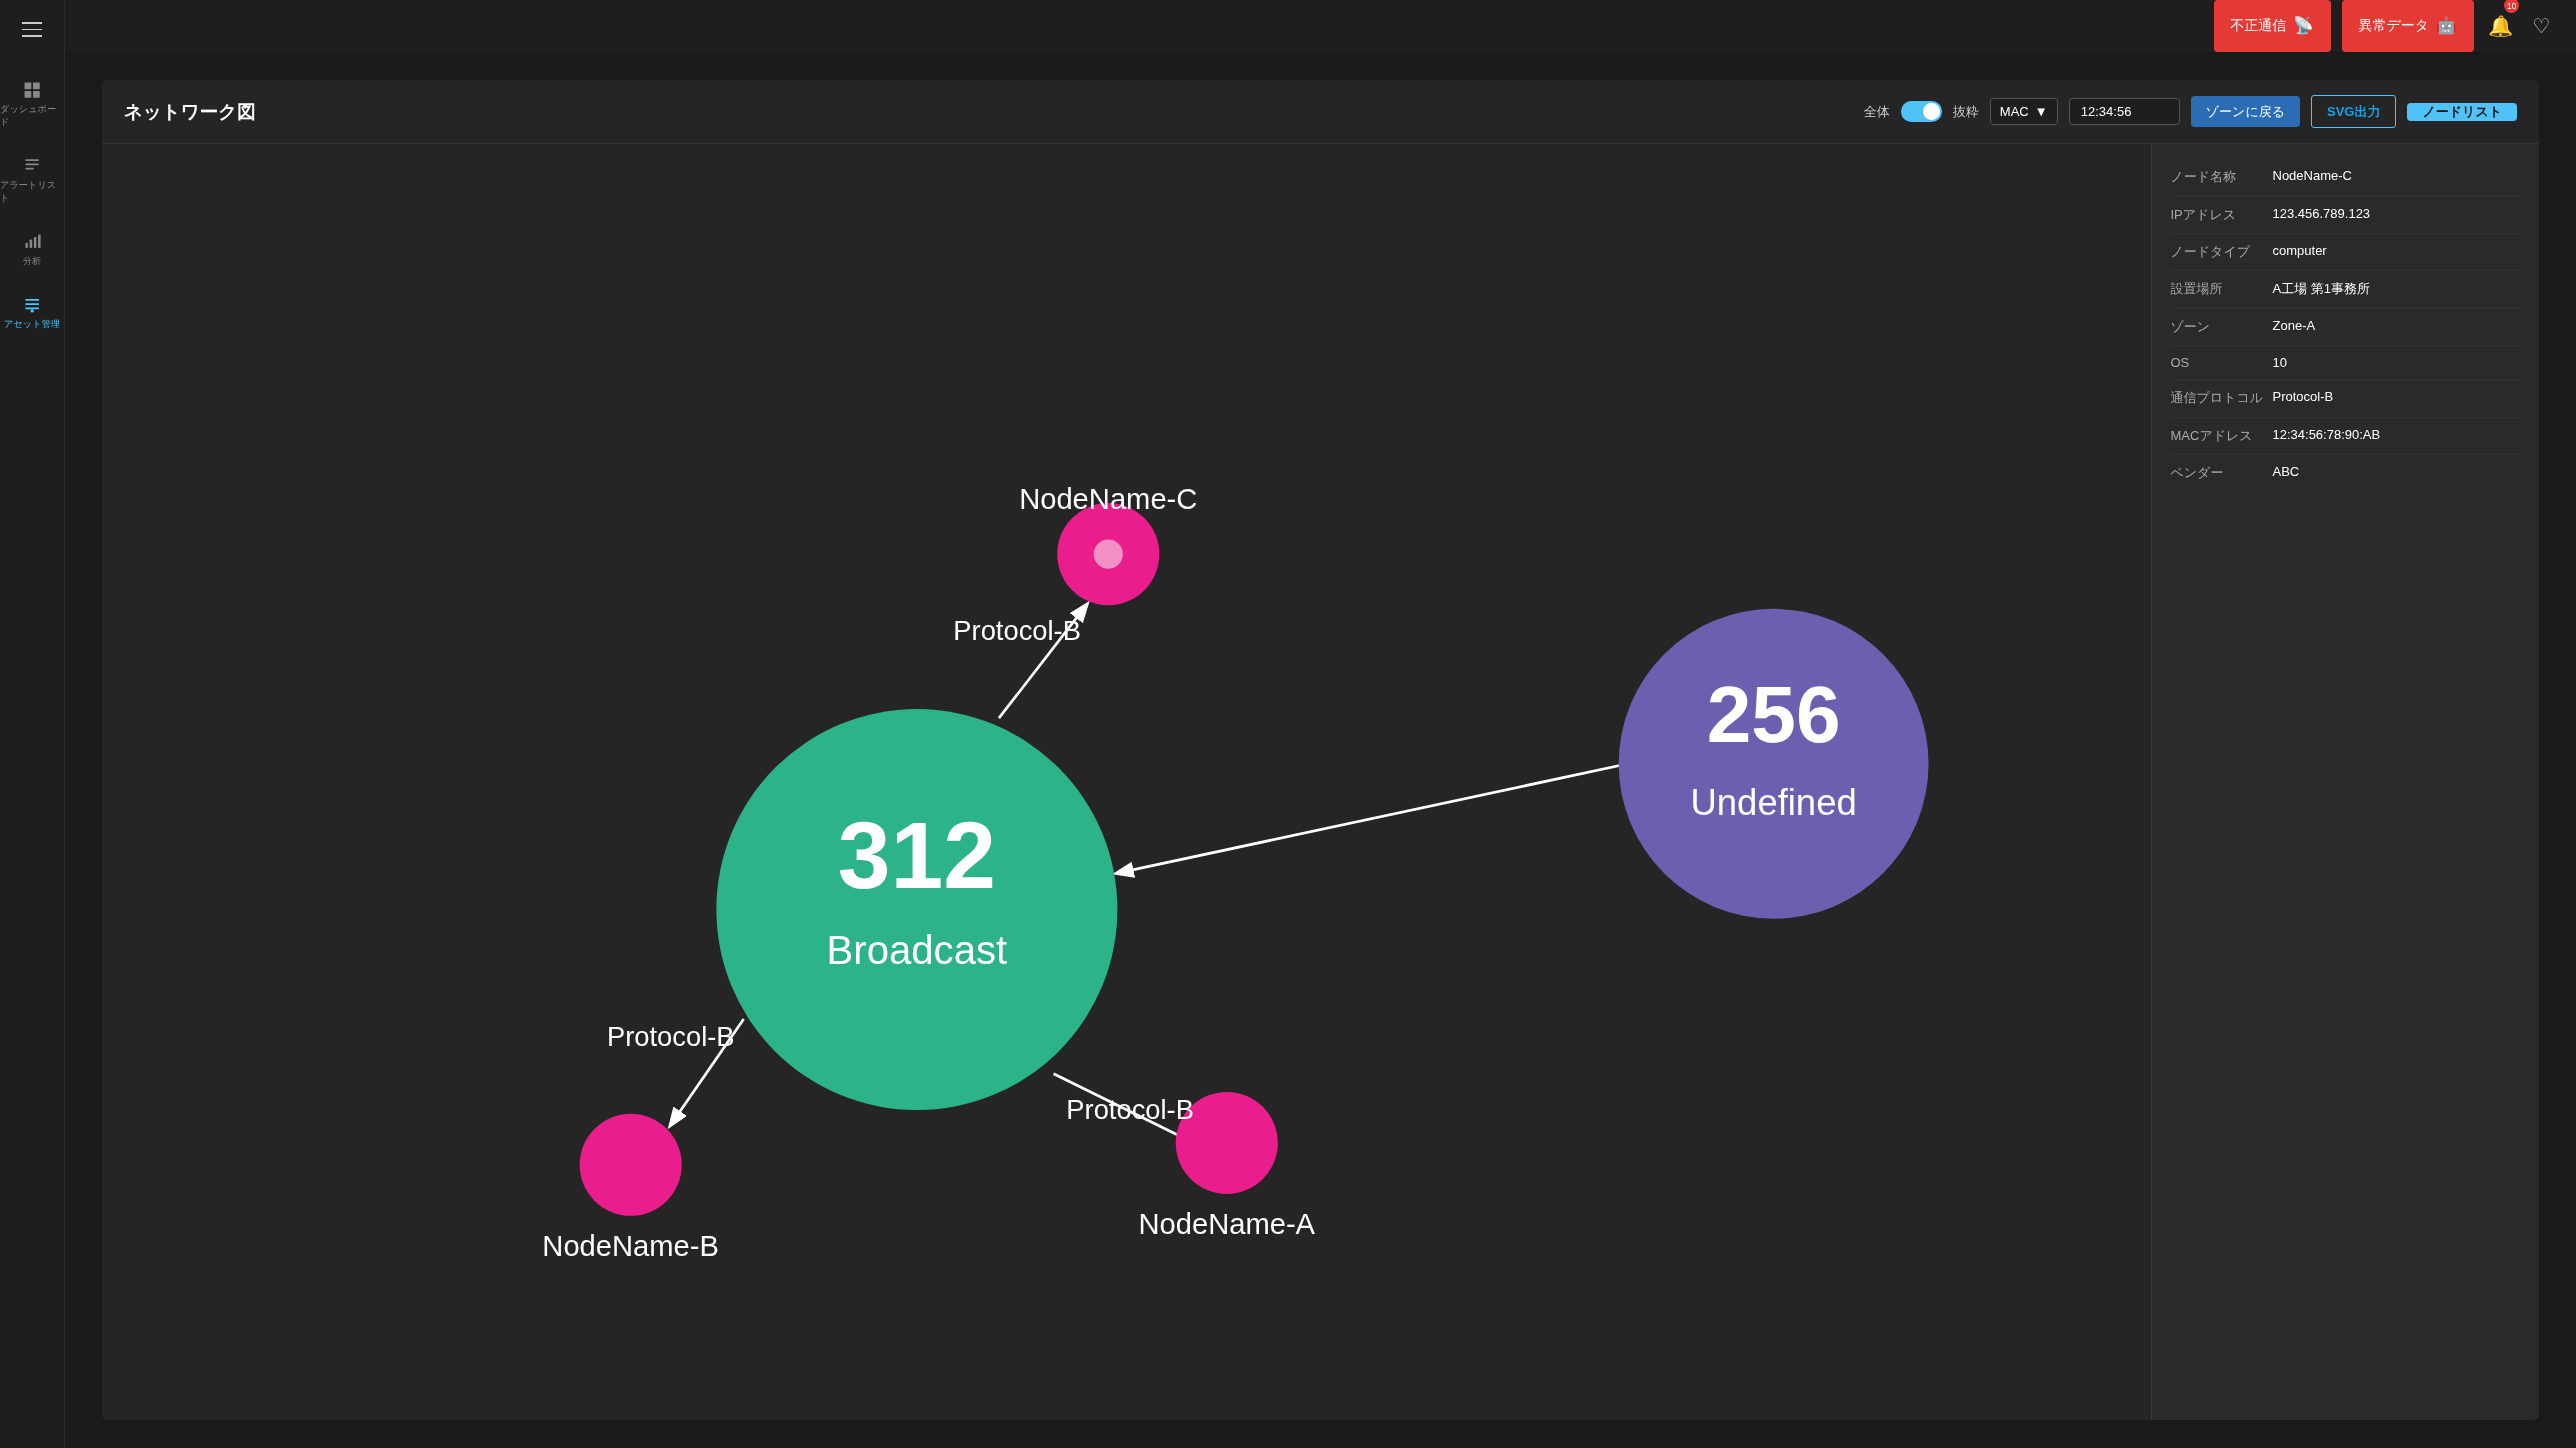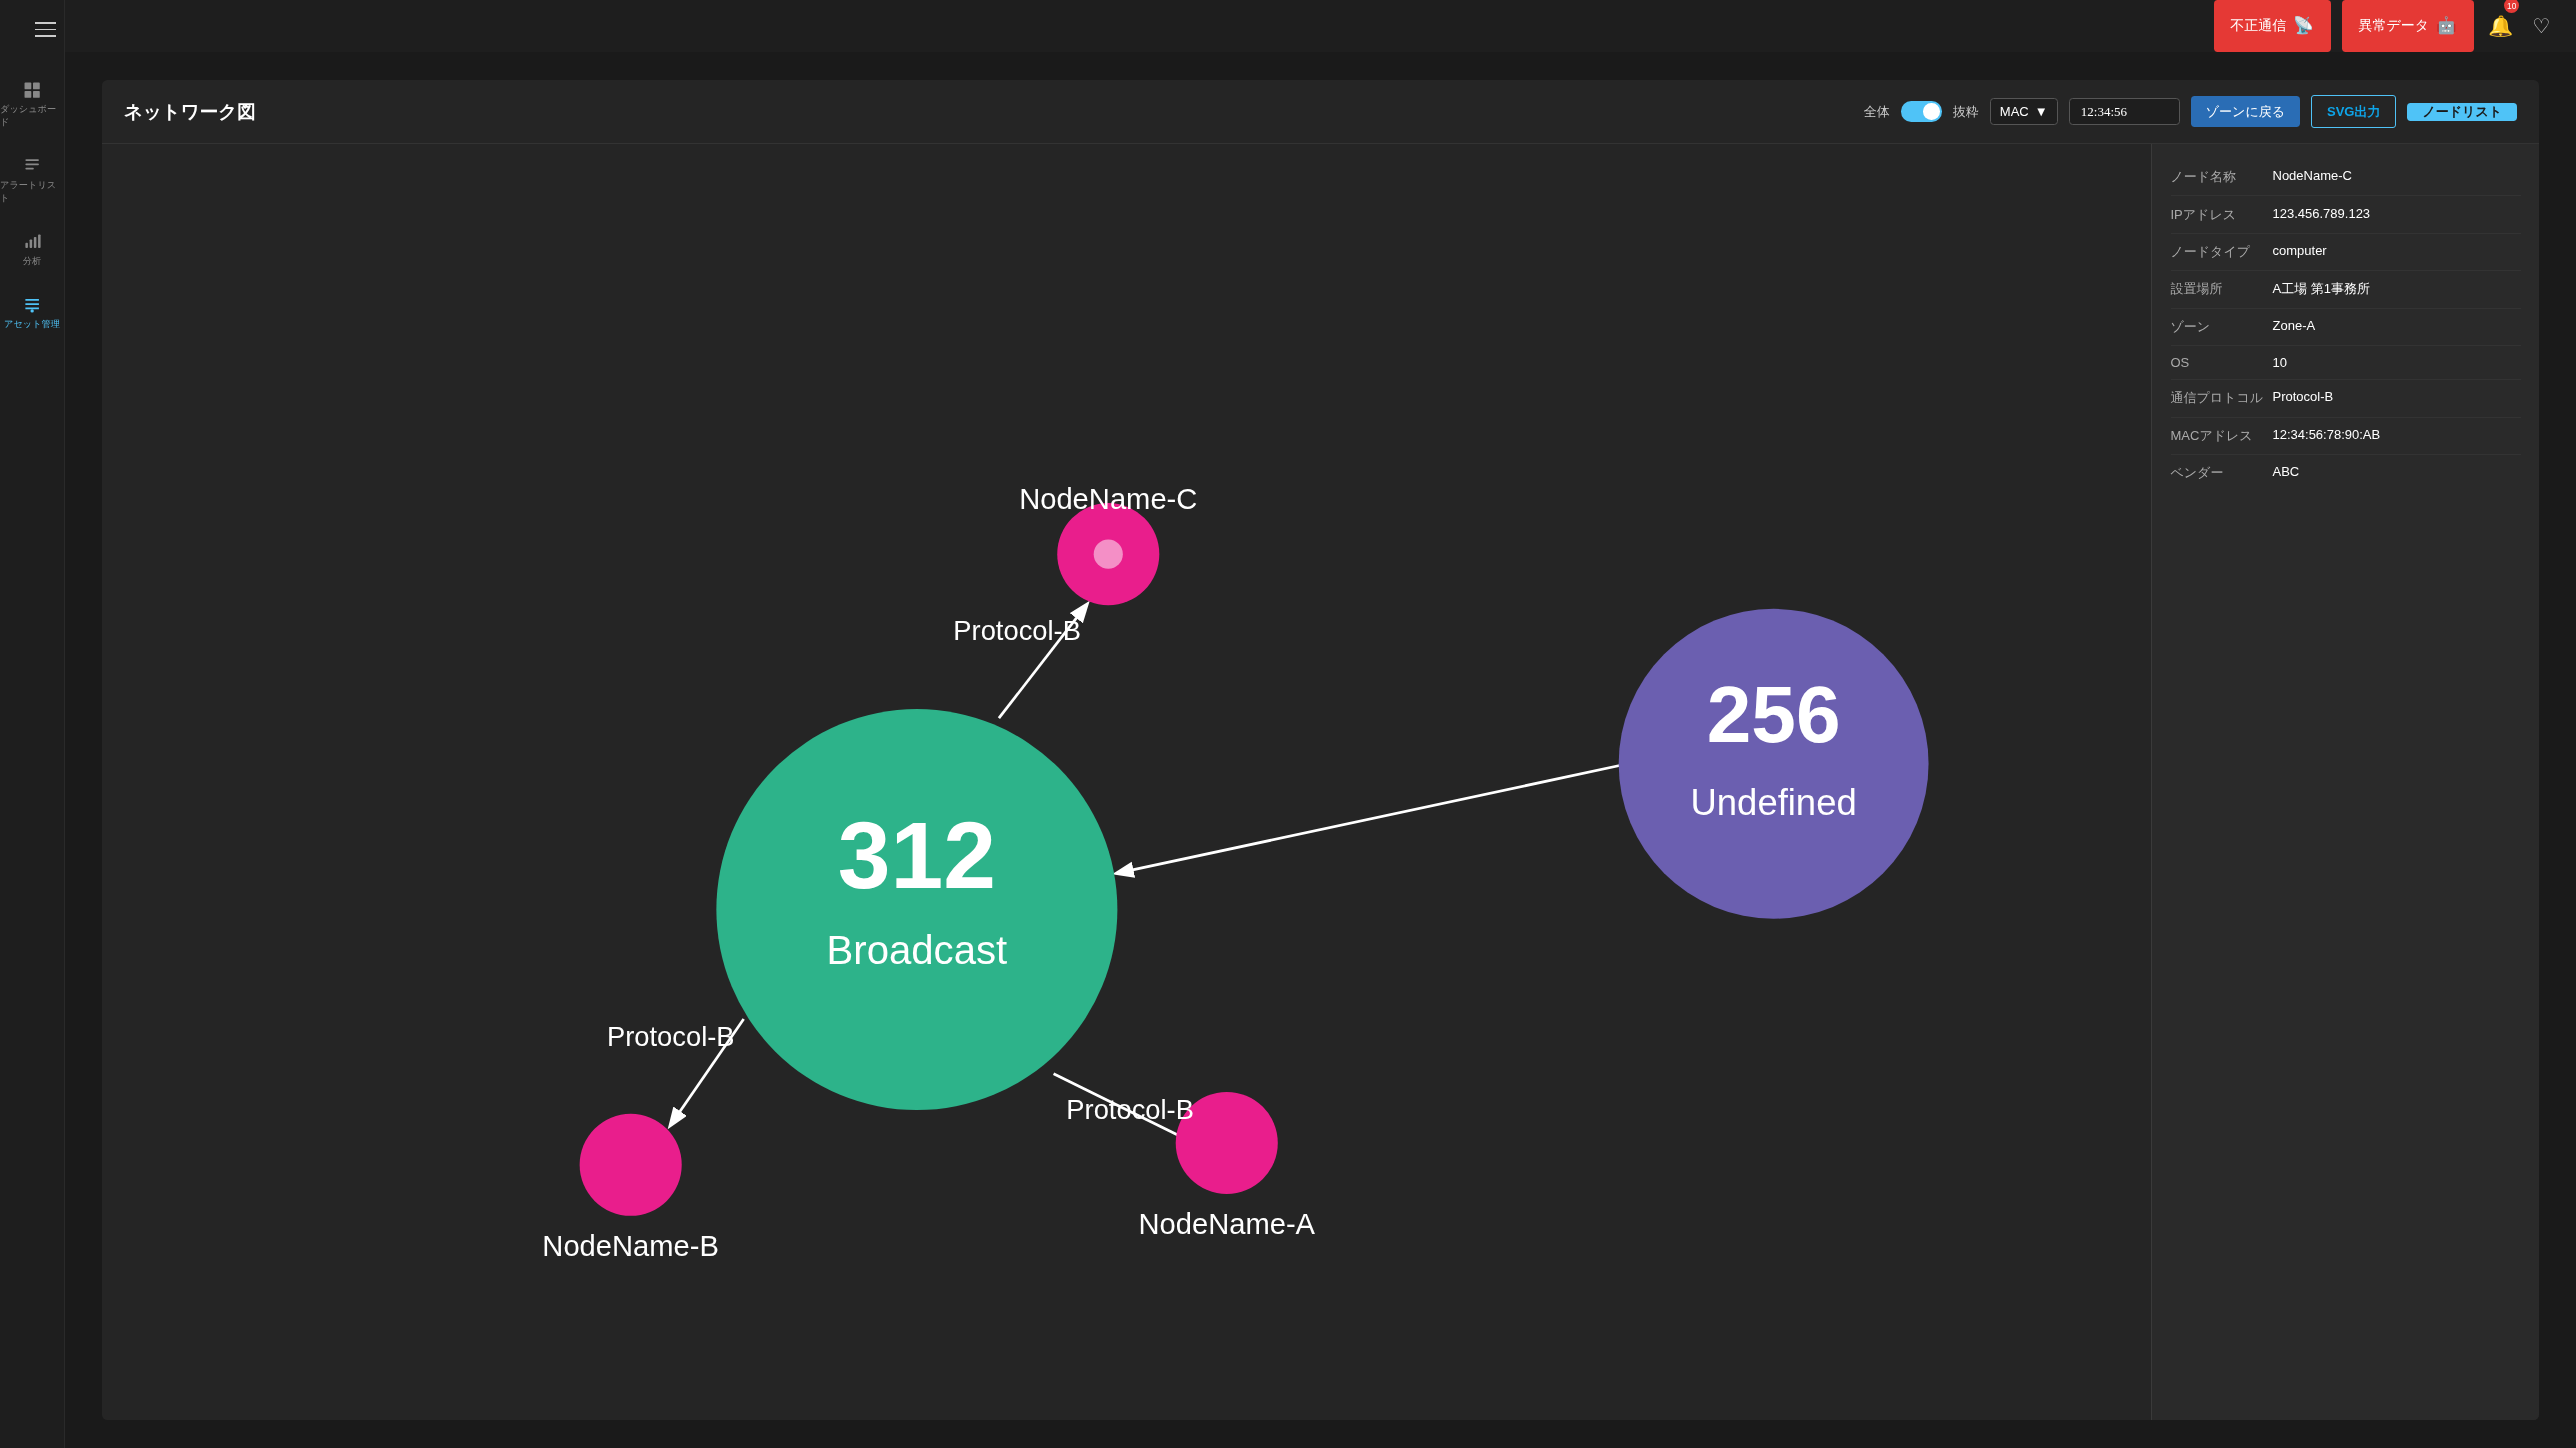--- a/index.html
+++ b/index.html
@@ -12,21 +12,21 @@
       overflow: hidden;
       display: flex;
     }
 
     
     .sidebar {
       width: 65px;
       background: #1e1e1e;
       display: flex;
       flex-direction: column;
-      align-items: flex-end;
+      align-items: center;
       padding: 11px 0;
       gap: 0;
       border-right: 0.9px solid #2a2a2a;
       flex-shrink: 0;
     }
     .sidebar-hamburger {
       width: 37px;
       height: 37px;
       display: flex;
       flex-direction: column;
@@ -193,21 +193,20 @@
       gap: 6px;
     }
     .mac-input {
       background: #1e1e1e;
       color: #fff;
       border: 0.9px solid #555;
       border-radius: 3.7px;
       padding: 4.6px 11px;
       font-size: 13px;
       width: 111px;
-      font-family: Liberation Serif, serif;
     }
     .header-btn {
       background: #2a6db5;
       color: #fff;
       border: none;
       border-radius: 3.7px;
       padding: 6.5px 15px;
       font-size: 13px;
       cursor: pointer;
       font-family: inherit;

